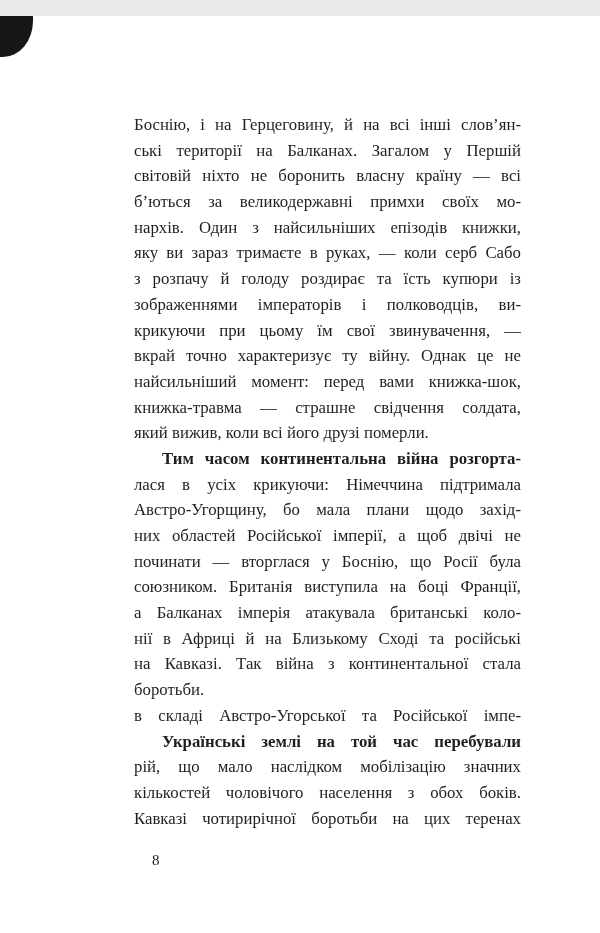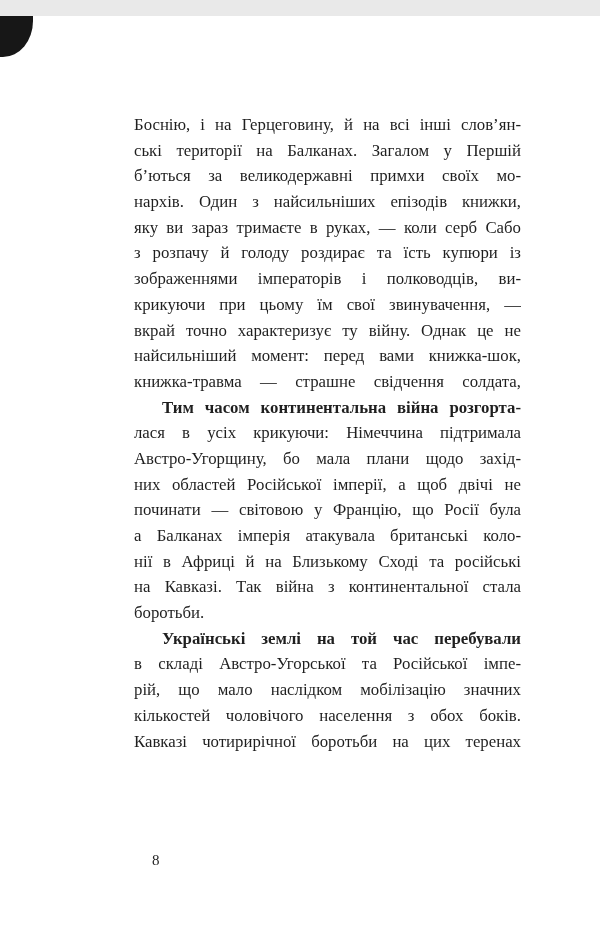--- a/index.html
+++ b/index.html
@@ -56,38 +56,41 @@
   }
 </style>
 </head>
 <body>
 
 <div class="page">
   <div class="corner-mark"></div>
   <div class="text-block">
       <div class="line">Боснію, і на Герцеговину, й на всі інші слов’ян-</div>
       <div class="line">ські території на Балканах. Загалом у Першій</div>
+      <div class="line">світовій ніхто не боронить власну країну — всі</div>
       <div class="line">б’ються за великодержавні примхи своїх мо-</div>
       <div class="line">нархів. Один з найсильніших епізодів книжки,</div>
       <div class="line">яку ви зараз тримаєте в руках, — коли серб Сабо</div>
       <div class="line">з розпачу й голоду роздирає та їсть купюри із</div>
       <div class="line">зображеннями імператорів і полководців, ви-</div>
       <div class="line">крикуючи при цьому їм свої звинувачення, —</div>
       <div class="line">вкрай точно характеризує ту війну. Однак це не</div>
       <div class="line">найсильніший момент: перед вами книжка-шок,</div>
       <div class="line">книжка-травма — страшне свідчення солдата,</div>
+      <div class="line para-end">який вижив, коли всі його друзі померли.</div>
       <div class="line indent">Тим часом континентальна війна розгорта-</div>
       <div class="line">лася в усіх крикуючи: Німеччина підтримала</div>
       <div class="line">Австро-Угорщину, бо мала плани щодо захід-</div>
       <div class="line">них областей Російської імперії, а щоб двічі не</div>
-      <div class="line">починати — світовою у Францію, що Росії була</div>
+      <div class="line">починати — вторглася у Боснію, що Росії була</div>
+      <div class="line">союзником. Британія виступила на боці Франції,</div>
       <div class="line">а Балканах імперія атакувала британські коло-</div>
       <div class="line">нії в Африці й на Близькому Сході та російські</div>
       <div class="line">на Кавказі. Так війна з континентальної стала</div>
       <div class="line para-end">боротьби.</div>
+      <div class="line">в складі Австро-Угорської та Російської імпе-</div>
       <div class="line indent">Українські землі на той час перебували</div>
-      <div class="line">в складі Австро-Угорської та Російської імпе-</div>
       <div class="line">рій, що мало наслідком мобілізацію значних</div>
       <div class="line">кількостей чоловічого населення з обох боків.</div>
       <div class="line">Кавказі чотирирічної боротьби на цих теренах</div>
     </div>
   <div class="page-number">8</div>
 </div>
 
 </body></html>

